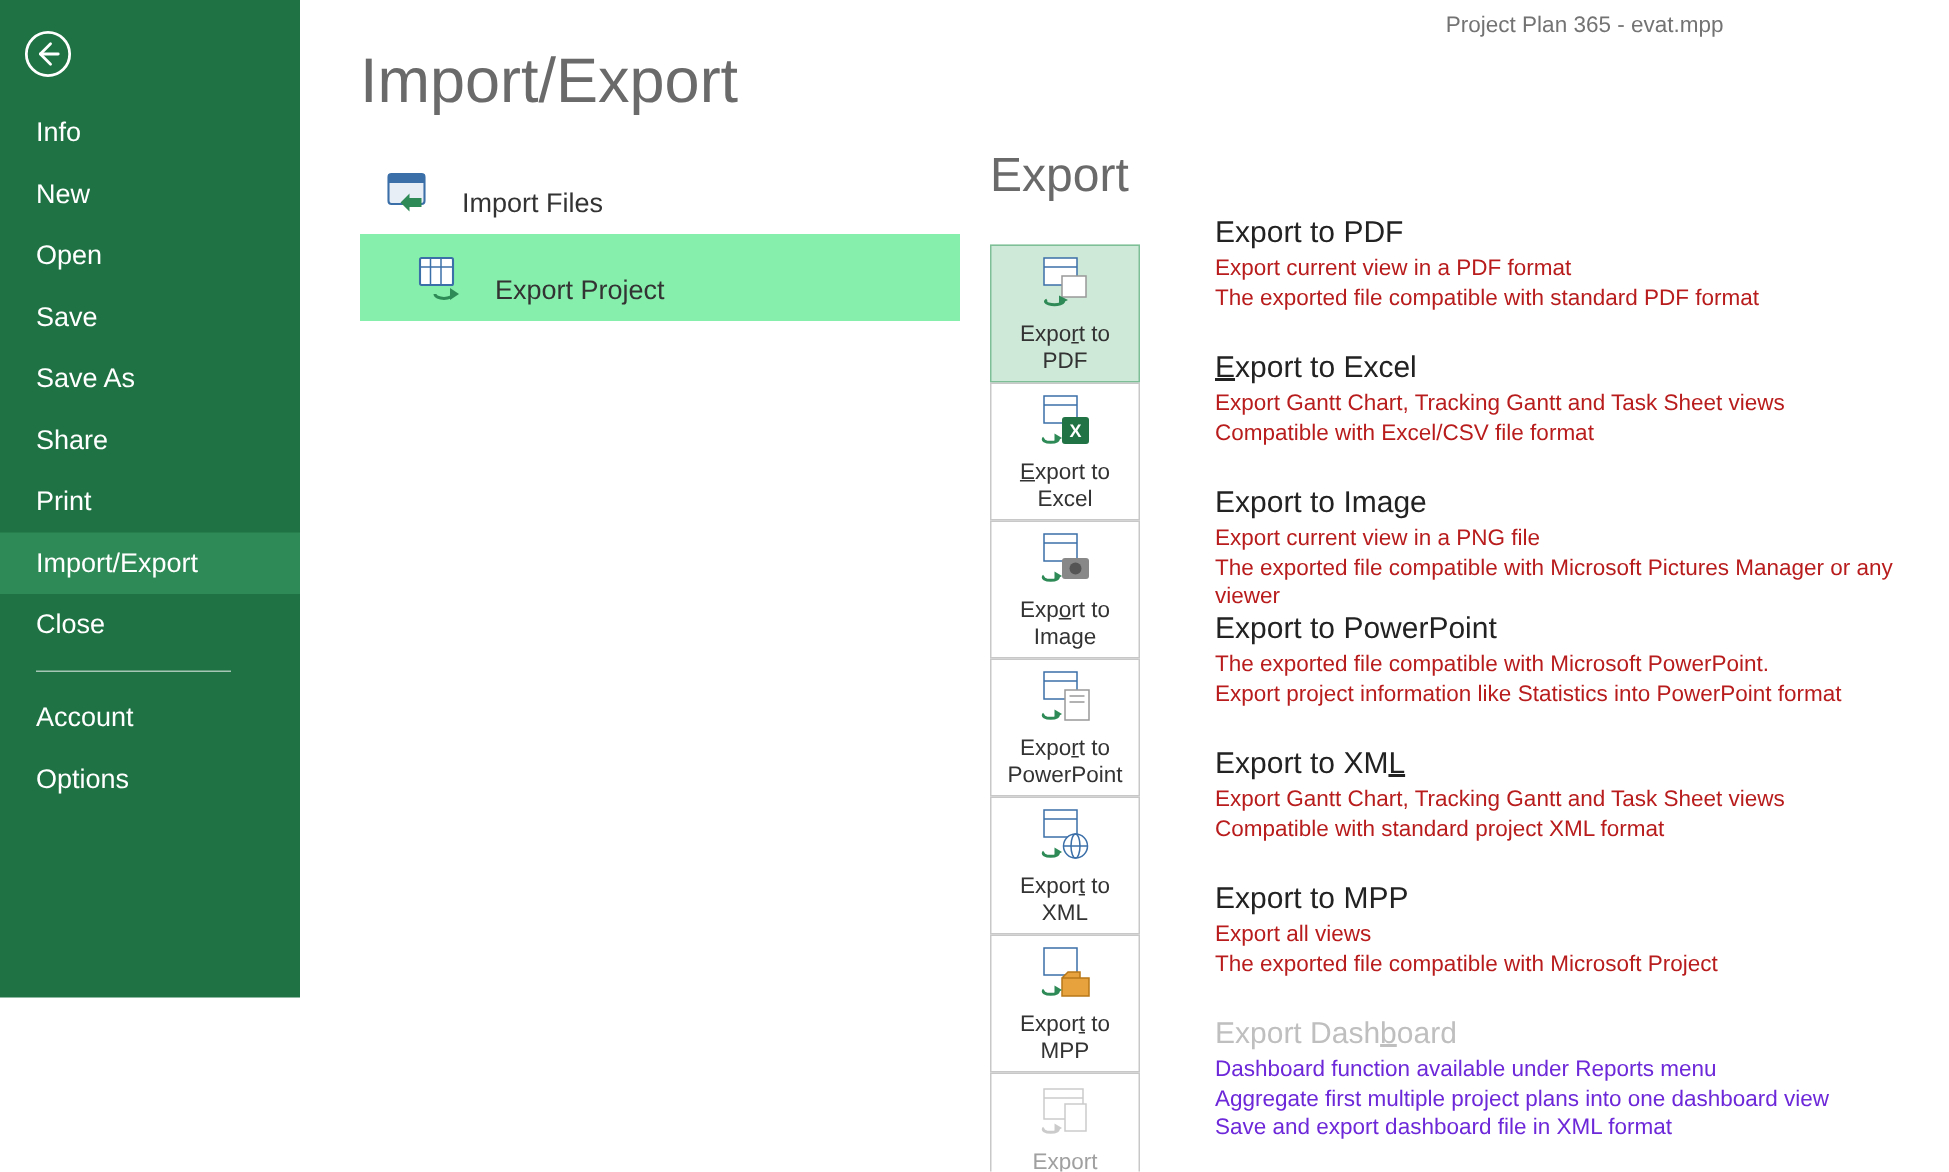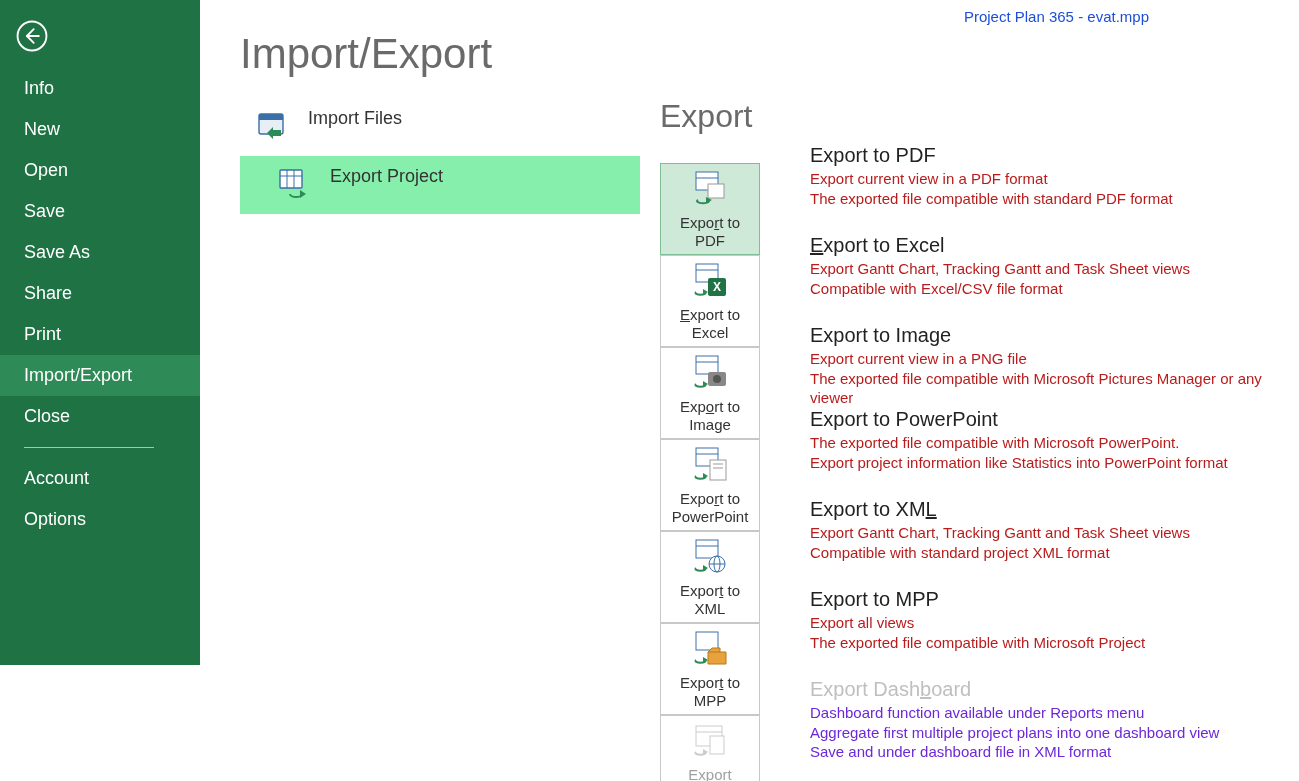--- a/index.html
+++ b/index.html
@@ -9,21 +9,21 @@
     height: 781px;
     overflow: hidden;
     background: #ffffff;
     position: relative;
   }
   .app-title {
     position: absolute;
     top: 8px;
     right: 150px;
     font-size: 15px;
-    color: #1d4ed8;
+    color: #737373;
   }
   .sidebar {
     position: absolute;
     left: 0; top: 0;
     width: 200px;
     height: 665px;
     background: #1f7244;
     color: #ffffff;
     padding-top: 10px;
   }
@@ -59,21 +59,21 @@
     margin-bottom: 20px;
   }
   .two-col {
     display: flex;
   }
   .actions-col {
     width: 400px;
   }
   .action-row {
     display: flex;
-    align-items: flex-start;
+    align-items: flex-end;
     padding: 10px 14px;
     cursor: pointer;
     gap: 18px;
     height: 58px;
   }
   .action-row.selected {
     background: #86efac;
     padding-left: 36px;
   }
   .action-row .act-icon {
@@ -314,18 +314,18 @@
         </div>
         <div class="detail-block">
           <div class="detail-title">Export to MPP</div>
           <div class="detail-line">Export all views</div>
           <div class="detail-line">The exported file compatible with Microsoft Project</div>
         </div>
         <div class="detail-block disabled" style="height:auto;">
           <div class="detail-title">Export Dash<span class="u">b</span>oard</div>
           <div class="detail-line">Dashboard function available under Reports menu</div>
           <div class="detail-line">Aggregate first multiple project plans into one dashboard view</div>
-          <div class="detail-line">Save and under dashboard file in XML format</div>
+          <div class="detail-line">Save and export dashboard file in XML format</div>
         </div>
       </div>
     </div>
   </div>
 </div>
 
 </body></html>

